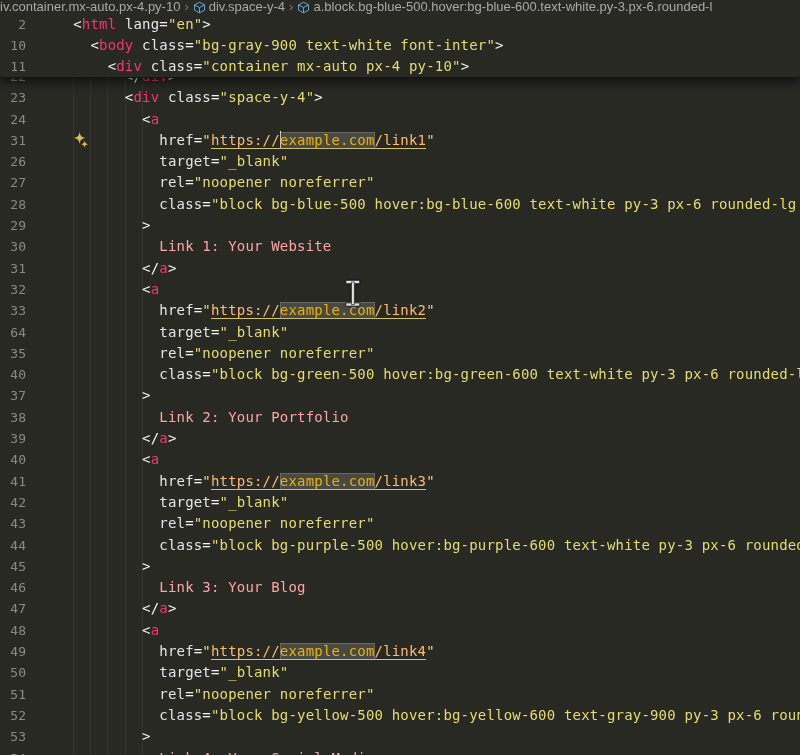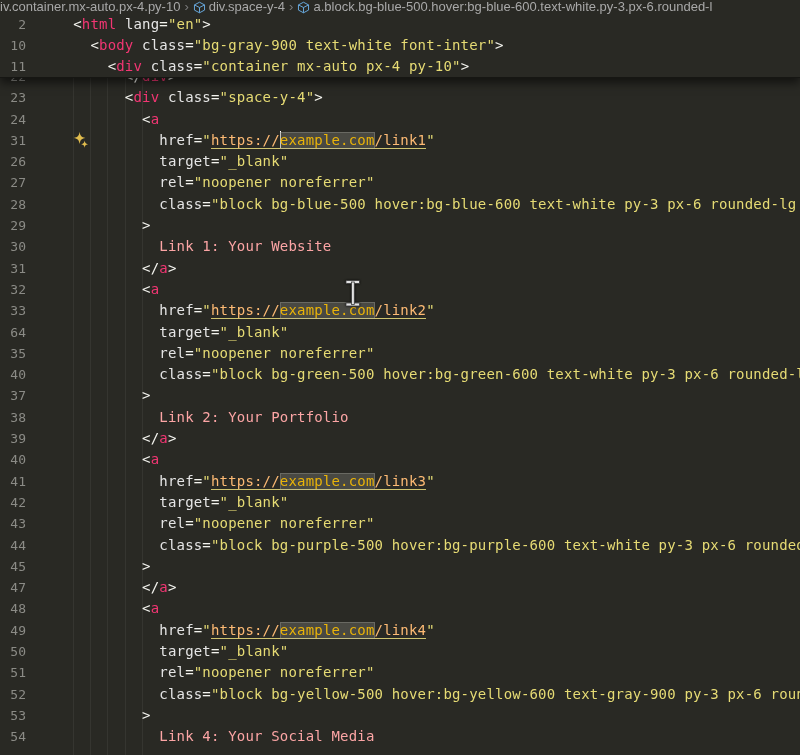--- a/index.html
+++ b/index.html
@@ -85,20 +85,21 @@
       <div class="row"><span class="num">40</span><span class="code"><span class="tk-pun">            </span><span class="tk-attr">class</span><span class="tk-pun">=</span><span class="tk-str">"block bg-green-500 hover:bg-green-600 text-white py-3 px-6 rounded-l</span></span></div>
       <div class="row"><span class="num">37</span><span class="code"><span class="tk-pun">          &gt;</span></span></div>
       <div class="row"><span class="num">38</span><span class="code"><span class="tk-txt">            Link 2: Your Portfolio</span></span></div>
       <div class="row"><span class="num">39</span><span class="code"><span class="tk-pun">          &lt;/</span><span class="tk-tag">a</span><span class="tk-pun">&gt;</span></span></div>
       <div class="row"><span class="num">40</span><span class="code"><span class="tk-pun">          &lt;</span><span class="tk-tag">a</span></span></div>
       <div class="row"><span class="num">41</span><span class="code"><span class="tk-pun">            </span><span class="tk-attr">href</span><span class="tk-pun">=</span><span class="tk-str">"</span><span class="tk-url">https://</span><span class="tk-urlhi">example.com</span><span class="tk-url">/link3</span><span class="tk-str">"</span></span></div>
       <div class="row"><span class="num">42</span><span class="code"><span class="tk-pun">            </span><span class="tk-attr">target</span><span class="tk-pun">=</span><span class="tk-str">"_blank"</span></span></div>
       <div class="row"><span class="num">43</span><span class="code"><span class="tk-pun">            </span><span class="tk-attr">rel</span><span class="tk-pun">=</span><span class="tk-str">"noopener noreferrer"</span></span></div>
       <div class="row"><span class="num">44</span><span class="code"><span class="tk-pun">            </span><span class="tk-attr">class</span><span class="tk-pun">=</span><span class="tk-str">"block bg-purple-500 hover:bg-purple-600 text-white py-3 px-6 rounded</span></span></div>
       <div class="row"><span class="num">45</span><span class="code"><span class="tk-pun">          &gt;</span></span></div>
+      <div class="row"><span class="num">46</span><span class="code"><span class="tk-txt">            Link 3: Your Blog</span></span></div>
       <div class="row"><span class="num">47</span><span class="code"><span class="tk-pun">          &lt;/</span><span class="tk-tag">a</span><span class="tk-pun">&gt;</span></span></div>
       <div class="row"><span class="num">48</span><span class="code"><span class="tk-pun">          &lt;</span><span class="tk-tag">a</span></span></div>
       <div class="row"><span class="num">49</span><span class="code"><span class="tk-pun">            </span><span class="tk-attr">href</span><span class="tk-pun">=</span><span class="tk-str">"</span><span class="tk-url">https://</span><span class="tk-urlhi">example.com</span><span class="tk-url">/link4</span><span class="tk-str">"</span></span></div>
       <div class="row"><span class="num">50</span><span class="code"><span class="tk-pun">            </span><span class="tk-attr">target</span><span class="tk-pun">=</span><span class="tk-str">"_blank"</span></span></div>
       <div class="row"><span class="num">51</span><span class="code"><span class="tk-pun">            </span><span class="tk-attr">rel</span><span class="tk-pun">=</span><span class="tk-str">"noopener noreferrer"</span></span></div>
       <div class="row"><span class="num">52</span><span class="code"><span class="tk-pun">            </span><span class="tk-attr">class</span><span class="tk-pun">=</span><span class="tk-str">"block bg-yellow-500 hover:bg-yellow-600 text-gray-900 py-3 px-6 roun</span></span></div>
       <div class="row"><span class="num">53</span><span class="code"><span class="tk-pun">          &gt;</span></span></div>
       <div class="row"><span class="num">54</span><span class="code"><span class="tk-txt">            Link 4: Your Social Media</span></span></div>
     </div>
 

